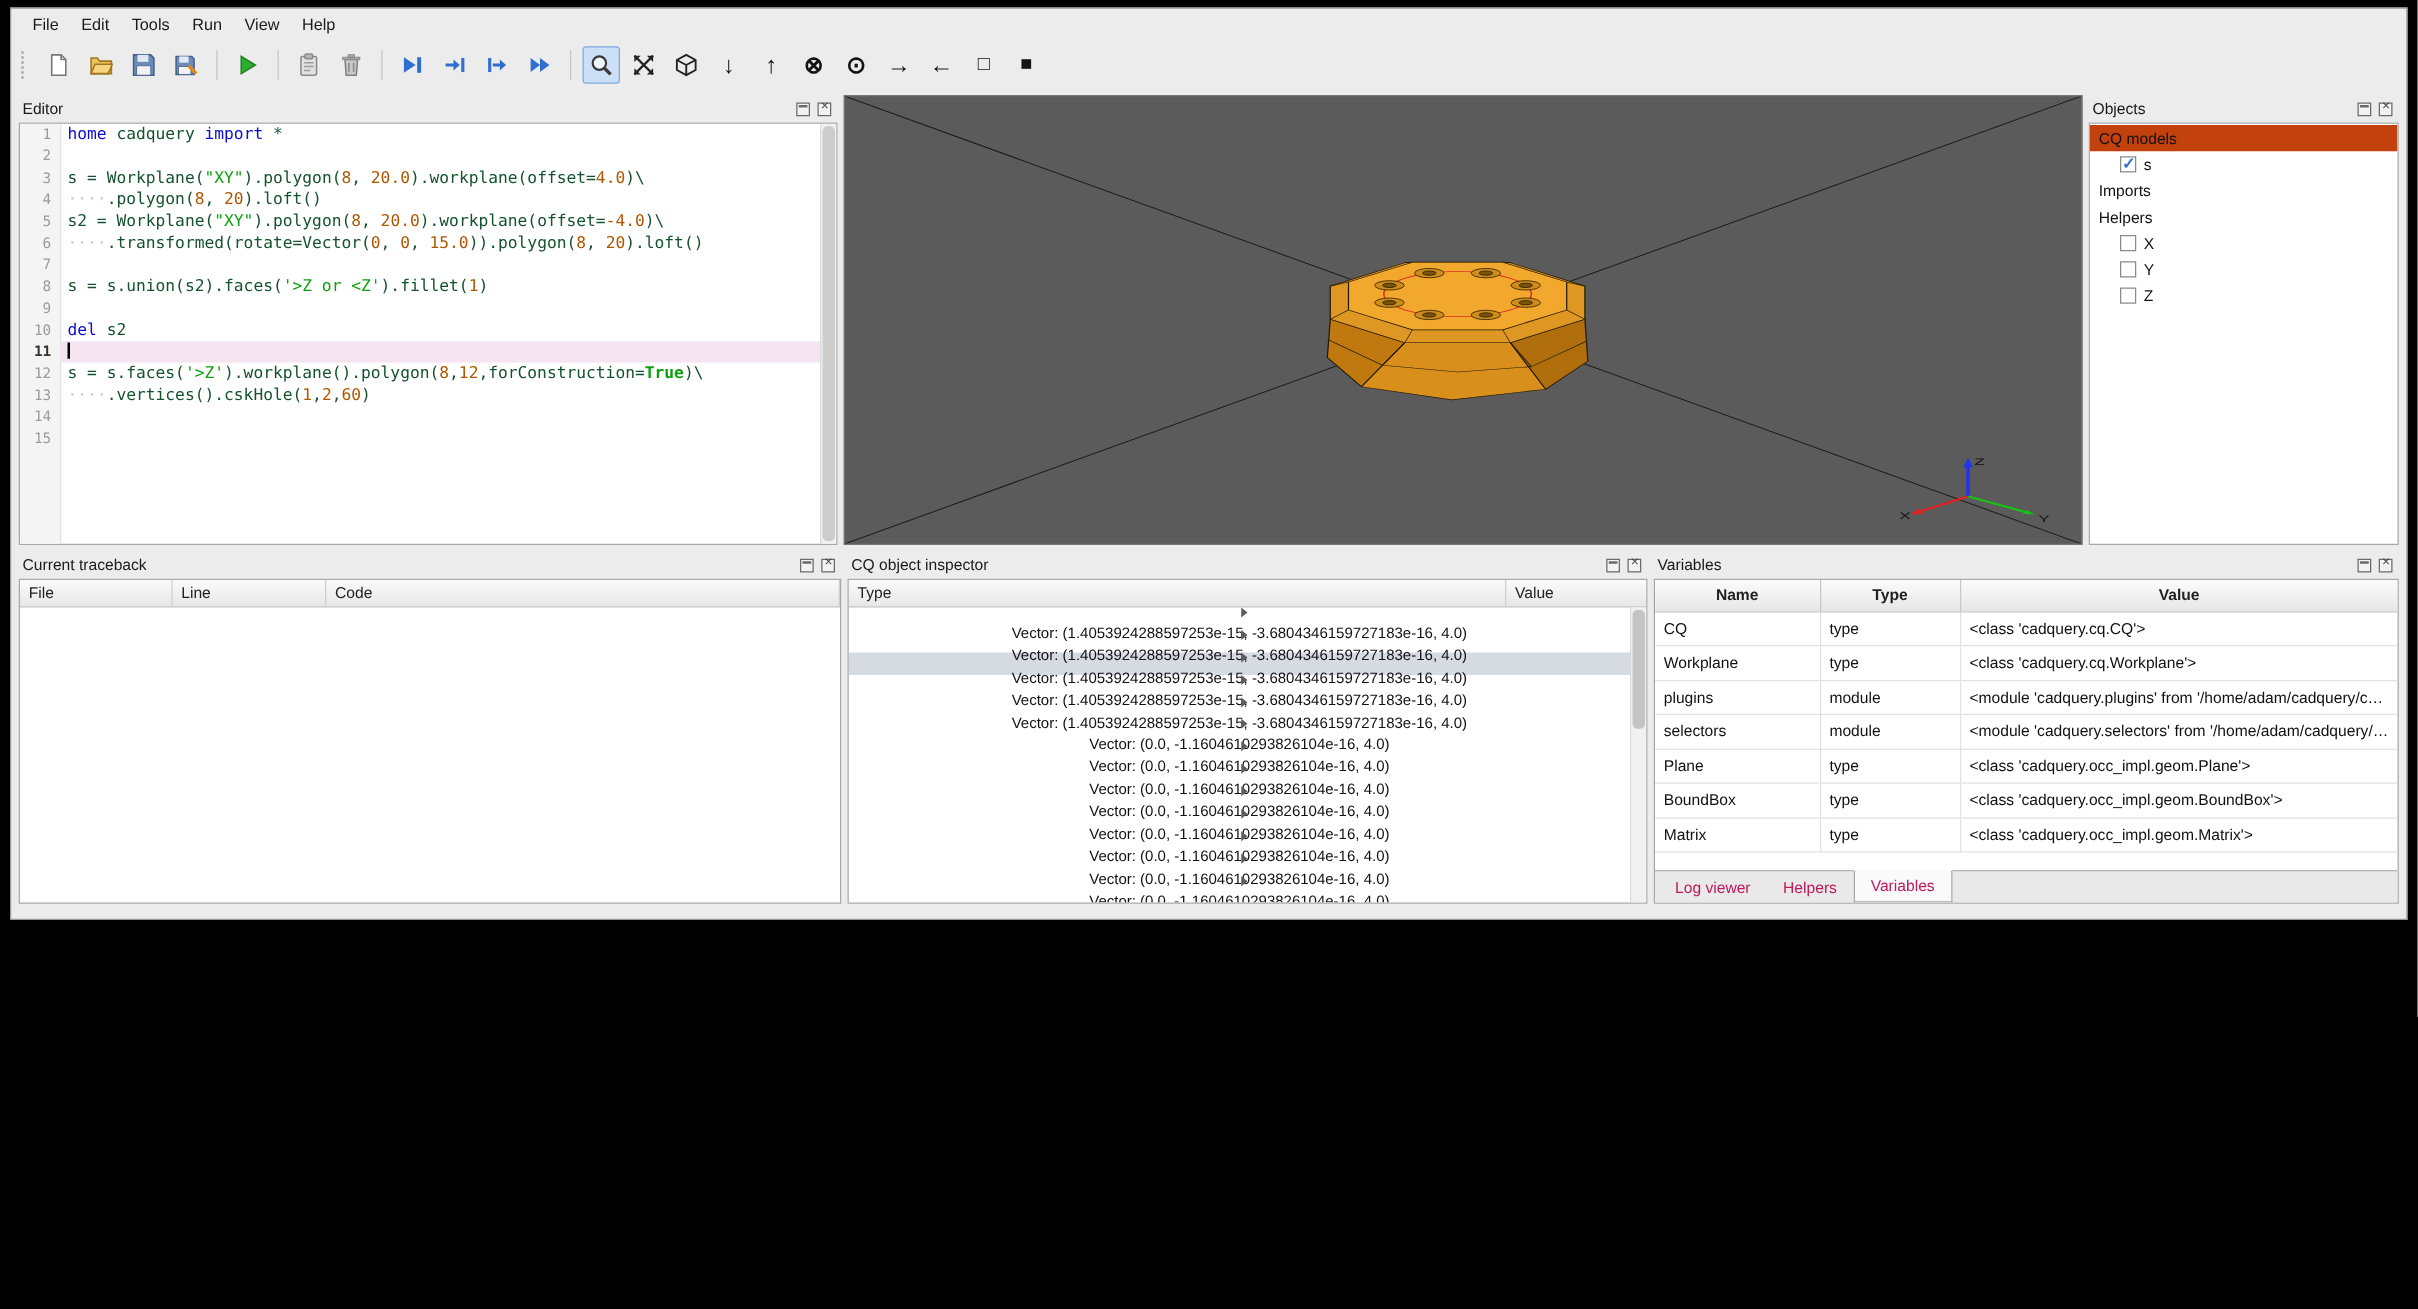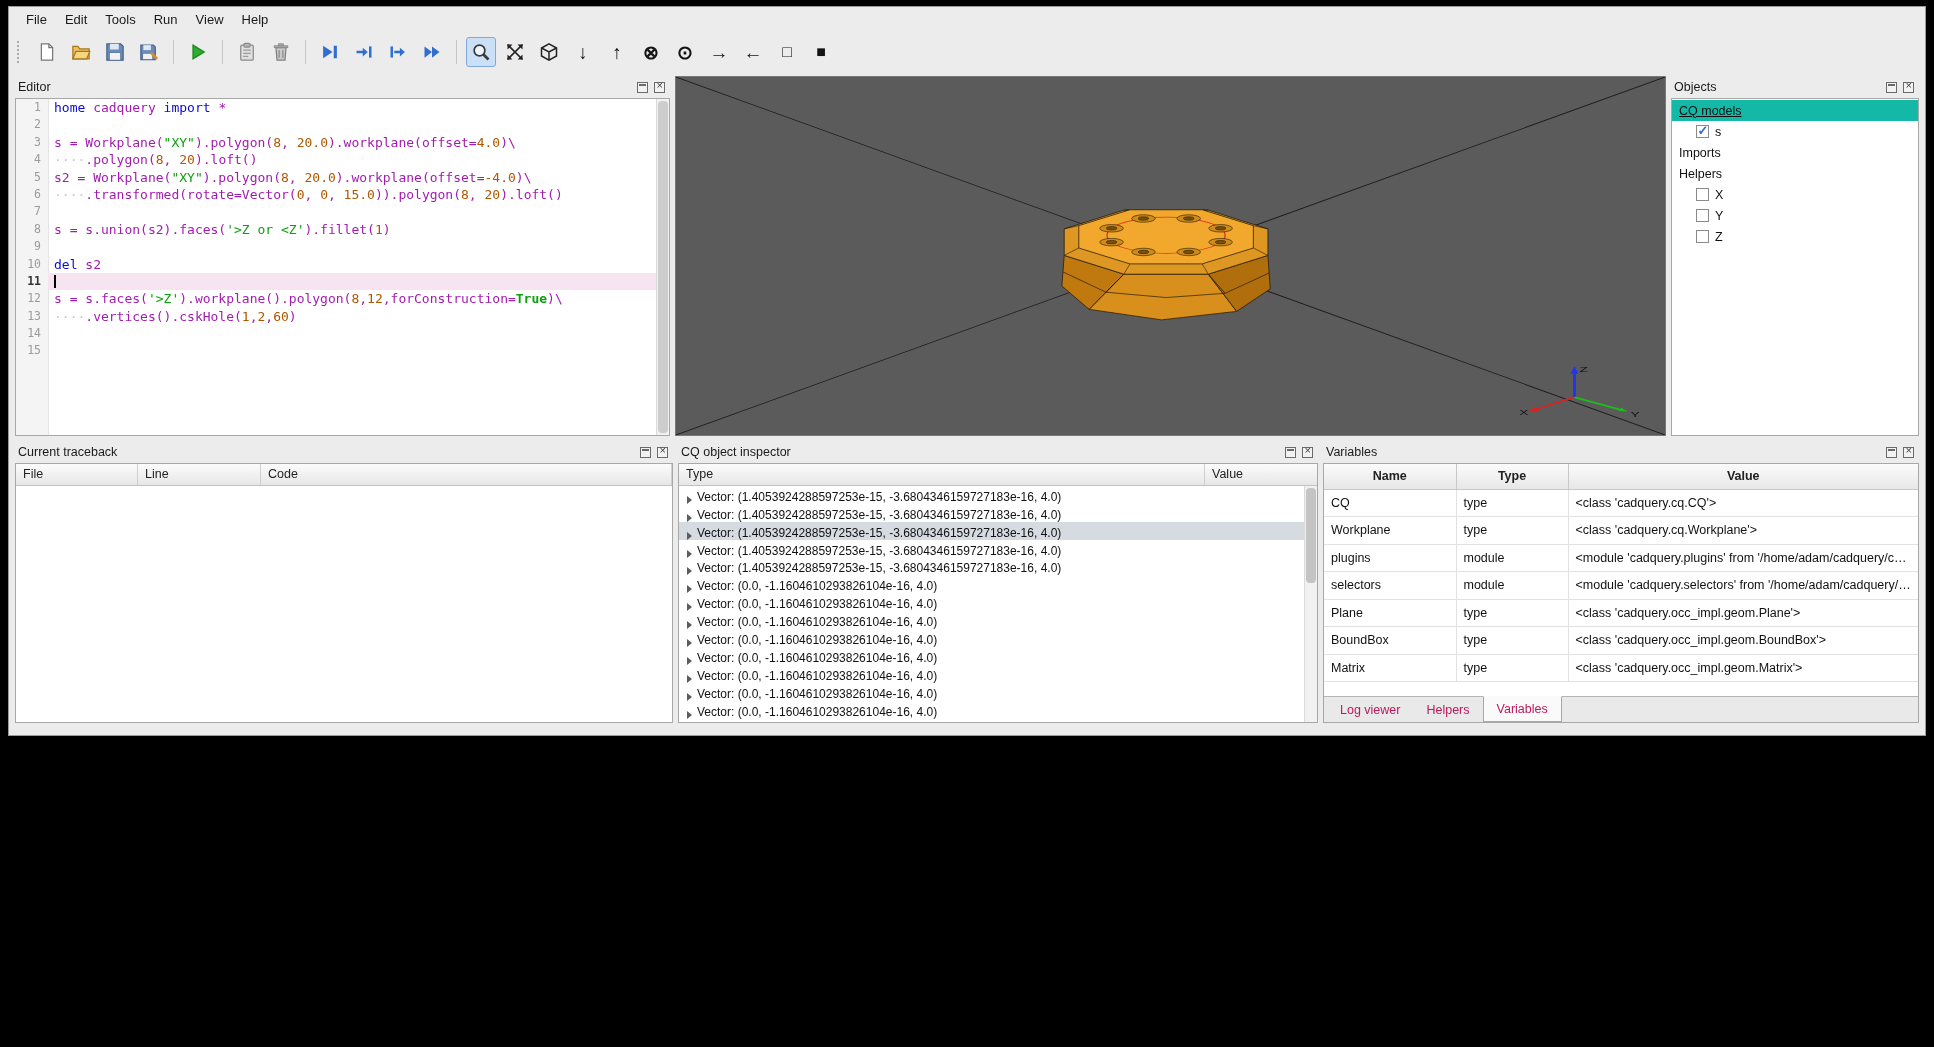--- a/index.html
+++ b/index.html
@@ -40,42 +40,42 @@
   .viewport{flex:1;position:relative;background:#5b5b5b;border:1px solid #787878;overflow:hidden;}
   .viewport svg{position:absolute;inset:0;width:100%;height:100%;}
   
   .code{position:absolute;inset:0;font-family:"DejaVu Sans Mono","Liberation Mono",monospace;font-size:13px;}
   .code::before{content:"";position:absolute;left:0;top:0;bottom:0;width:32px;background:#f4f4f4;border-right:1px solid #e4e4e4;}
   .cl{display:flex;height:17.4px;position:relative;}
   .ln{width:32px;text-align:right;padding-right:7px;color:#9b9b9b;flex:none;font-size:11.5px;line-height:17.4px;position:relative;}
   .cur .ln{color:#333;font-weight:bold;}
   .ct{flex:1;white-space:pre;padding-left:6px;line-height:17.4px;}
   .cur .ct{background:#f6e4f1;}
-  .tk-p{color:#a21caf;}
+  .tk-p{color:#14532d;}
   .tk-k{color:#0a0ad2;}
   .tk-s{color:#0ca00c;}
   .tk-n{color:#b05600;}
   .tk-b{color:#0ca00c;font-weight:bold;}
   .tk-w{color:#c9c9c9;}
   .caret{display:inline-block;width:1.5px;height:13px;background:#000;vertical-align:-2px;}
   .vscroll{position:absolute;right:0;top:0;bottom:0;width:13px;background:#f1f1f1;border-left:1px solid #dadada;}
   .vscroll .thumb{position:absolute;left:1px;right:1px;background:#cdcdcd;border-radius:4px;}
   
   .tree{position:absolute;inset:0;font-size:12.5px;padding-top:1px;}
   .trow{height:21px;display:flex;align-items:center;padding-left:7px;gap:6px;color:#111;}
-  .trow.sel{background:#14b8a6;text-decoration:underline;}
+  .trow.sel{background:#c2410c;}
   .trow.indent{padding-left:24px;}
   .cb{width:13px;height:13px;border:1px solid #8a8a8a;background:#fff;position:relative;flex:none;}
   .cb.checked::before{content:"✓";position:absolute;left:0.5px;top:-3.5px;font-size:13px;font-weight:bold;color:#2f6fd0;}
   
   .thead{display:flex;height:22px;background:linear-gradient(#fbfbfb,#e7e7e7);border-bottom:1px solid #c2c2c2;font-size:12.5px;color:#222;flex:none;}
   .thead>span{padding:3px 7px;border-right:1px solid #cfcfcf;overflow:hidden;white-space:nowrap;}
   
   .irows{position:absolute;left:0;right:13px;top:22px;bottom:0;overflow:hidden;}
-  .irow{height:17.9px;display:flex;align-items:flex-end;font-size:12px;color:#111;gap:5px;white-space:nowrap;}
+  .irow{height:17.9px;display:flex;align-items:center;font-size:12px;color:#111;gap:5px;white-space:nowrap;flex-direction:column;}
   .irow.sel{background:#d6dae1;}
   .arr{width:0;height:0;border-left:5px solid #5c5c5c;border-top:4px solid transparent;border-bottom:4px solid transparent;flex:none;margin-left:8px;}
   .iscroll{position:absolute;right:0;top:22px;bottom:0;width:13px;background:#f1f1f1;border-left:1px solid #dadada;}
   .iscroll .thumb{position:absolute;left:1px;right:1px;top:2px;height:95px;background:#c4c4c4;border-radius:4px;}
   
   table.vars{width:100%;border-collapse:collapse;table-layout:fixed;font-size:12.5px;}
   table.vars th{height:25px;background:linear-gradient(#fbfbfb,#e7e7e7);border:1px solid #c8c8c8;border-top:none;font-weight:bold;color:#222;}
   table.vars th:first-child{border-left:none;}
   table.vars th:last-child{border-right:none;}
   table.vars td{height:27.5px;border:1px solid #e2e2e2;padding:0 7px;overflow:hidden;white-space:nowrap;text-overflow:ellipsis;color:#111;}

